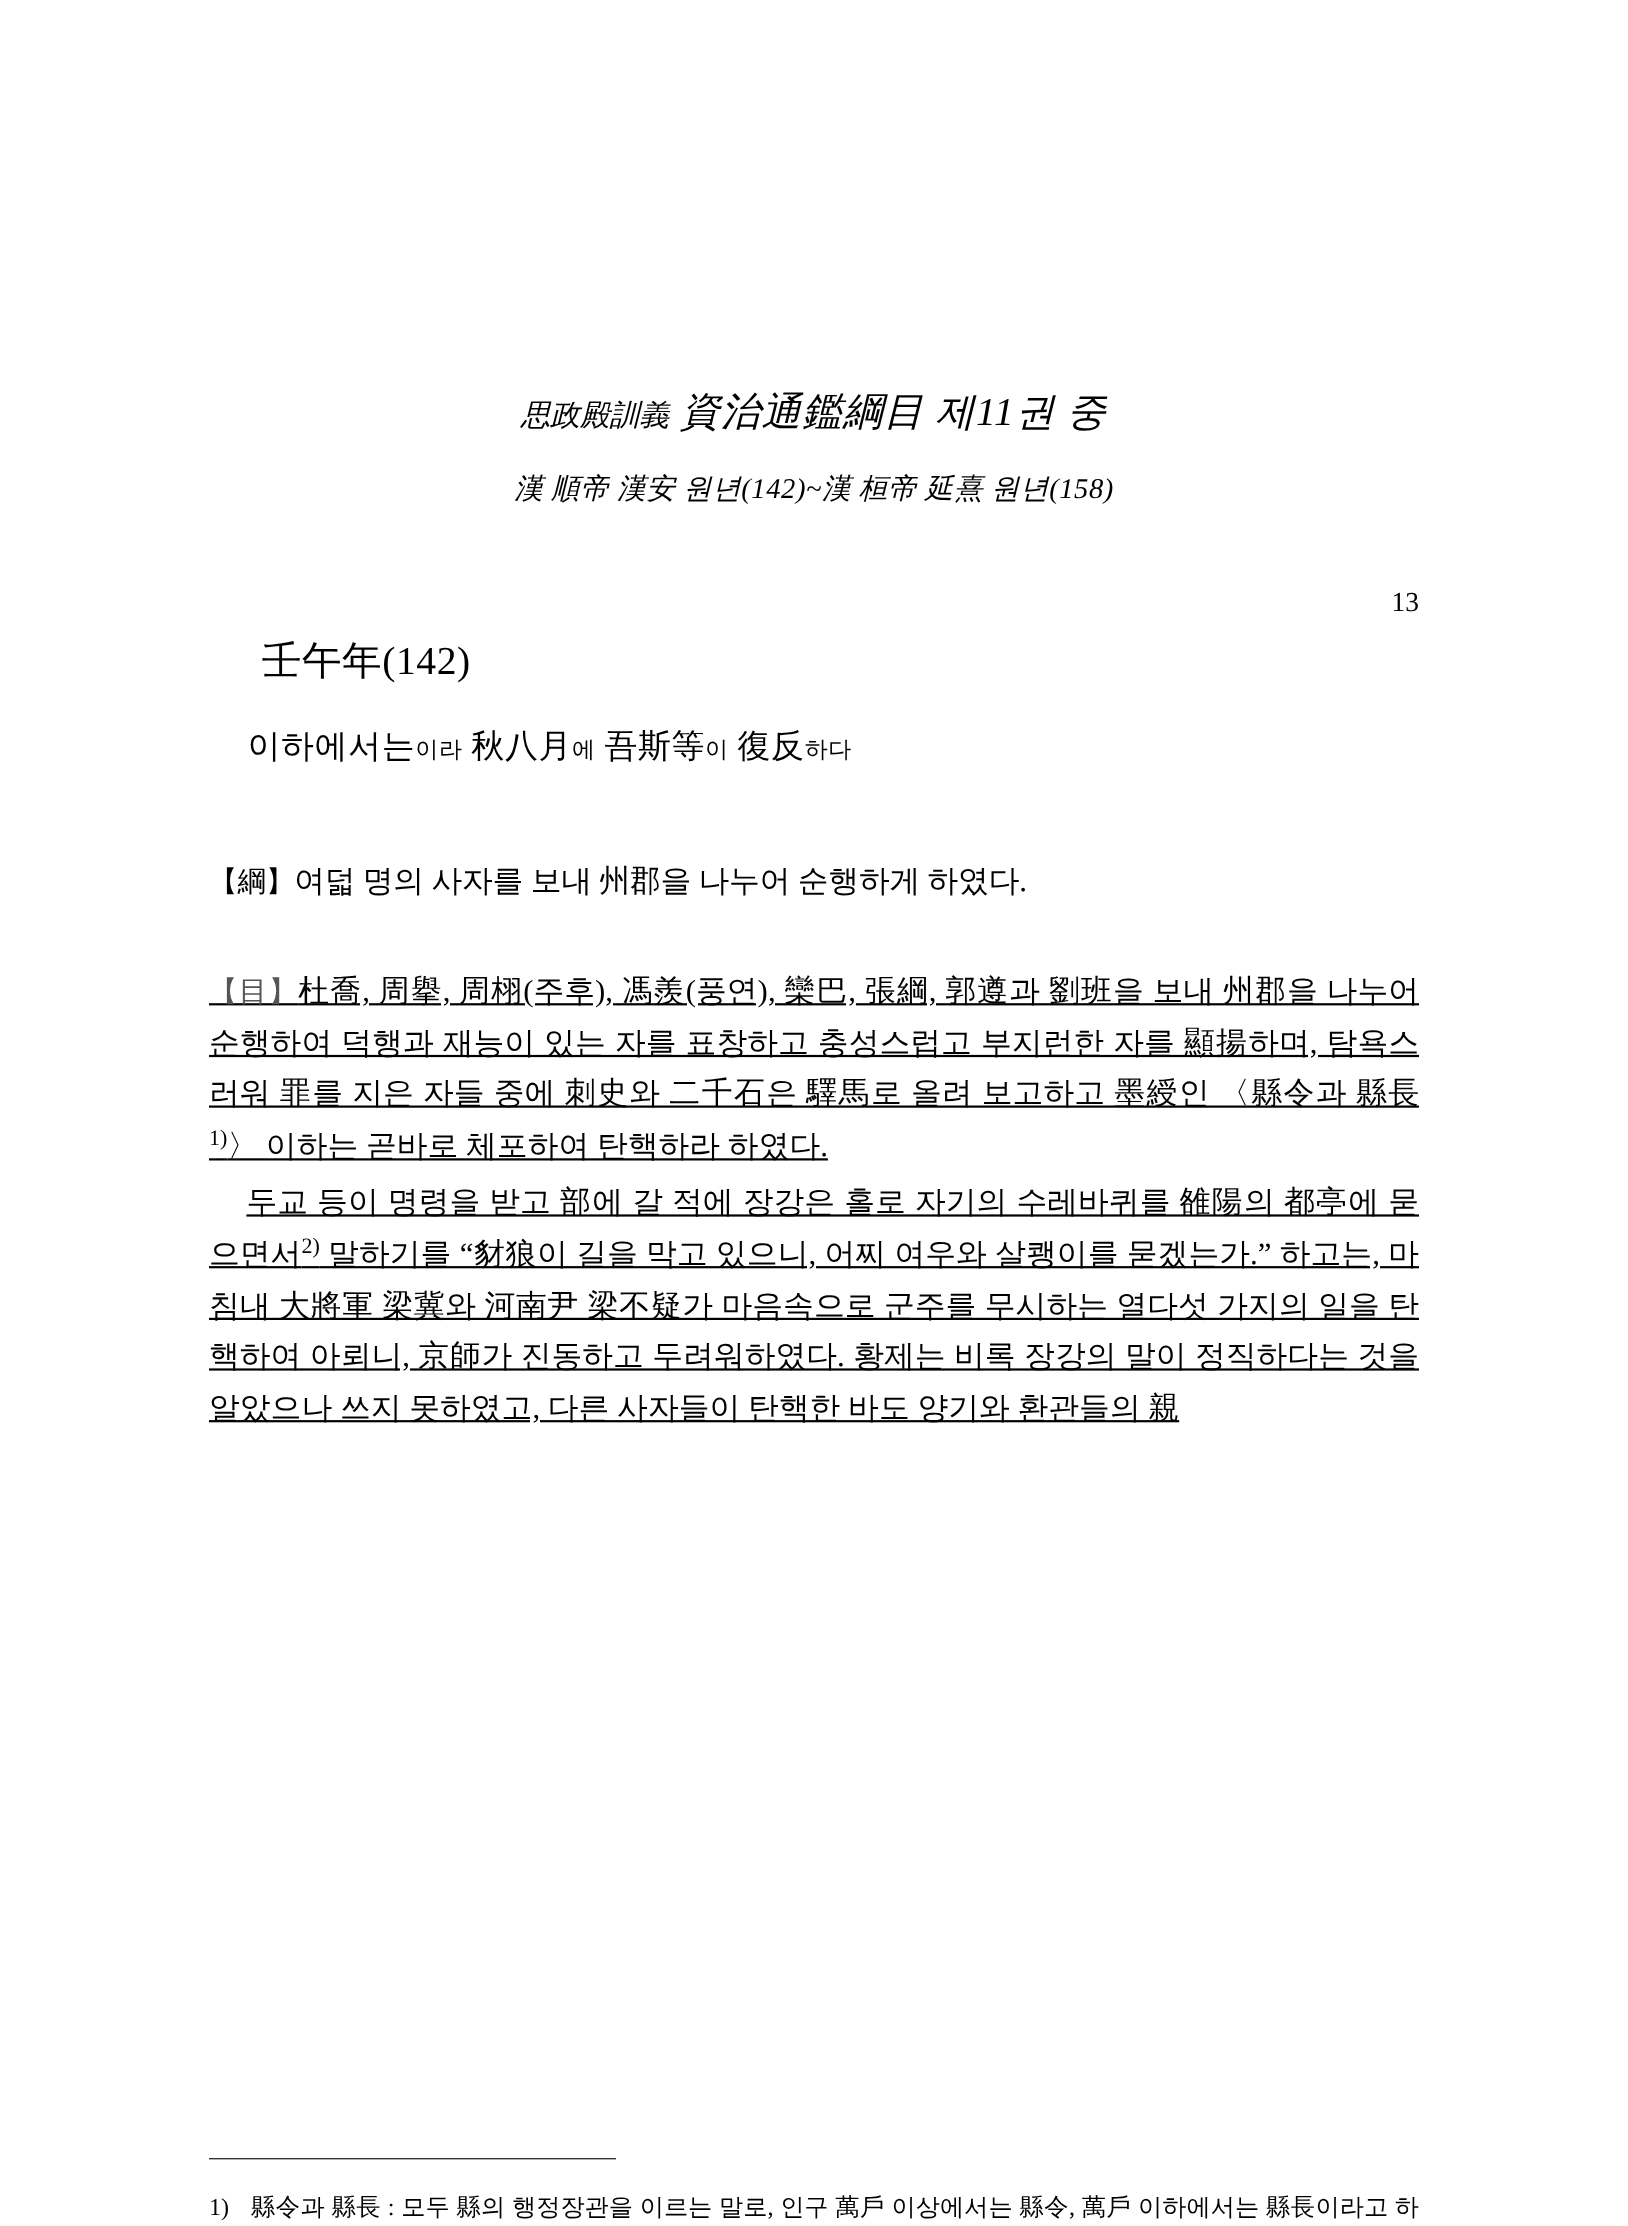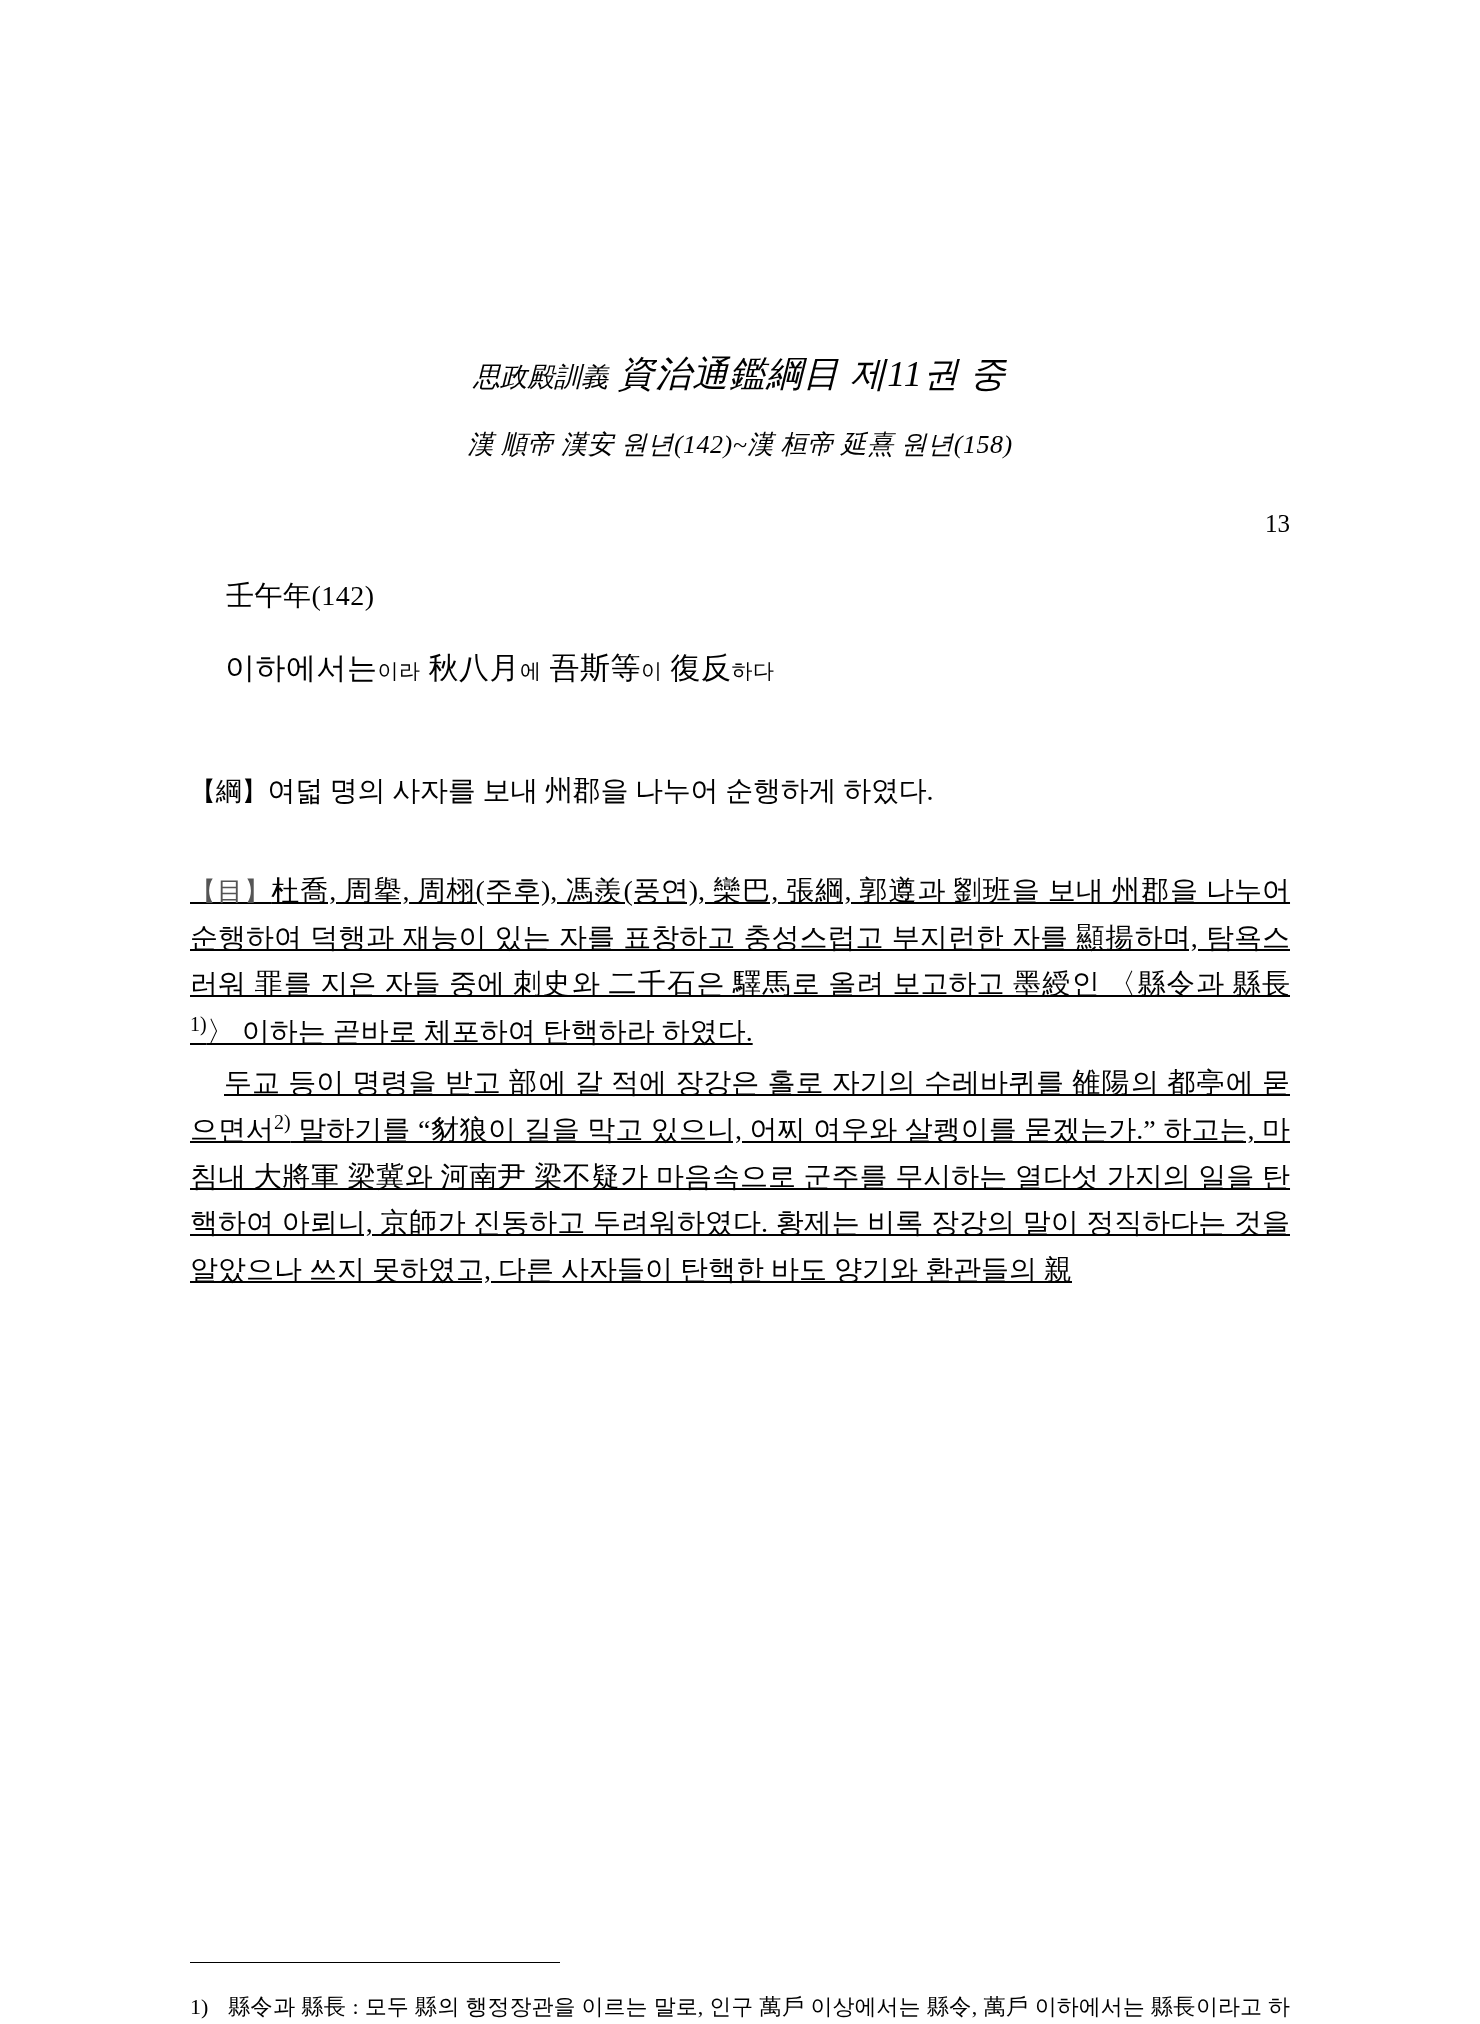--- a/index.html
+++ b/index.html
@@ -17,21 +17,21 @@
   }
   .page {
     position: relative;
     width: 1480px;
     height: 2024px;
     box-sizing: border-box;
     padding: 0 190px;
   }
   .page-number {
     position: absolute;
-    top: 160px;
+    top: 184px;
     right: 190px;
     font-size: 25px;
     font-family: "Liberation Serif", serif;
   }
   .title-block {
     margin-top: 350px;
     text-align: center;
     font-style: italic;
   }
   .doc-title {
@@ -43,22 +43,22 @@
     font-size: 27px;
     letter-spacing: 0px;
   }
   .doc-subtitle {
     margin-top: 28px;
     font-size: 26px;
     letter-spacing: 0.5px;
   }
   .year-head {
     margin-top: 115px;
-    margin-left: 36px;
-    font-size: 28px;
+    margin-left: 48px;
+    font-size: 36px;
     letter-spacing: 0.5px;
   }
   .para {
     margin-top: 40px;
     font-size: 28px;
     line-height: 1.62;
     text-align: justify;
     letter-spacing: -0.2px;
   }
   .marker {

